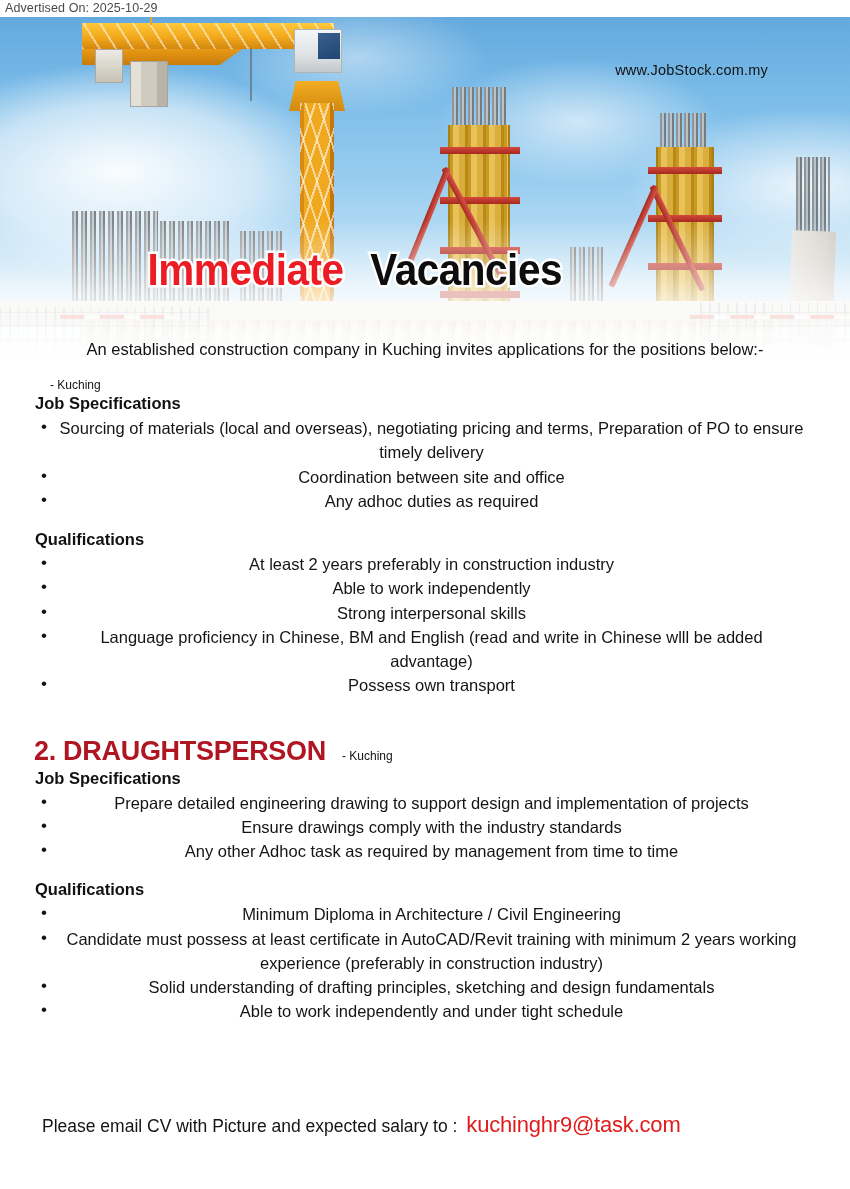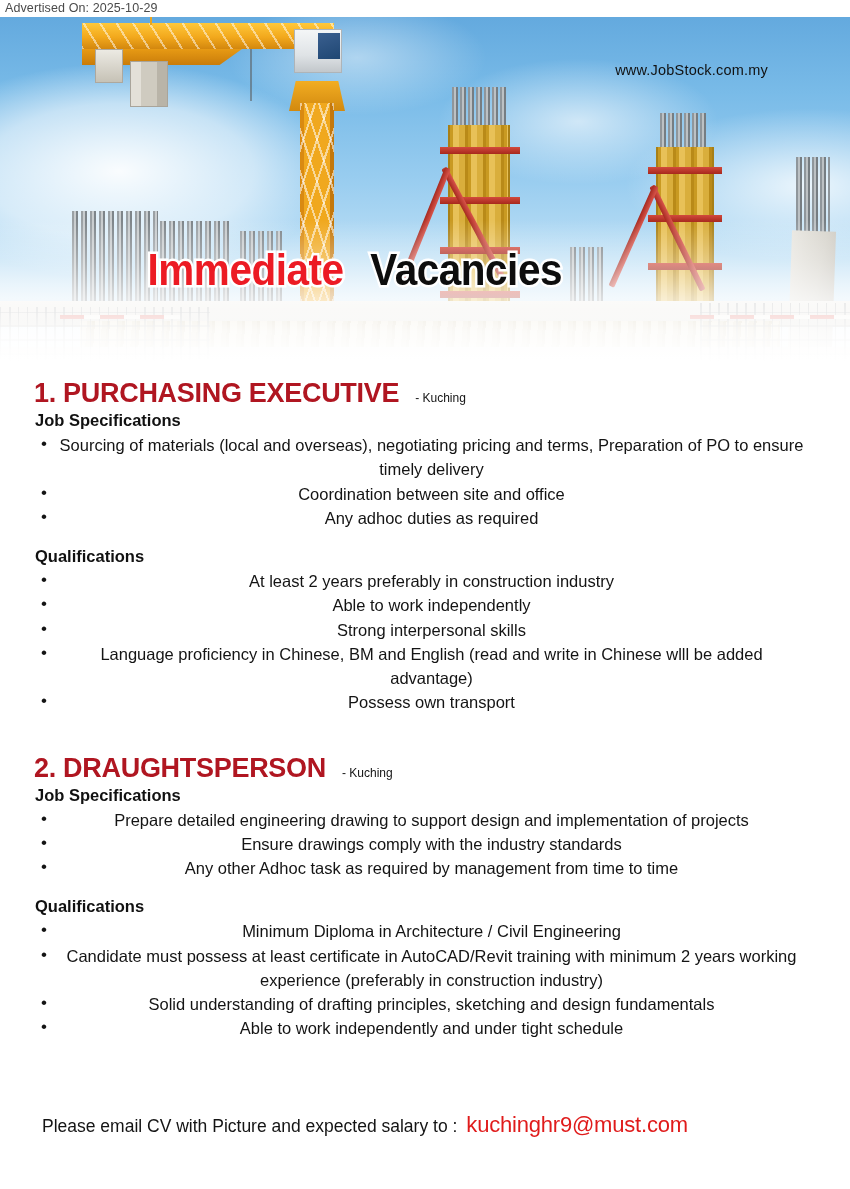--- a/index.html
+++ b/index.html
@@ -413,30 +413,30 @@
 
     <div class="banner-fade"></div>
   </div>
 
   <div class="site-url">www.JobStock.com.my</div>
 
   <div class="headline">
     <span class="hl-immediate">Immediate</span><span class="hl-vacancies">Vacancies</span>
   </div>
 
+  <div class="intro">An established construction company in Kuching invites applications for the positions below:-</div>
 
   <div class="top-strip">
     <div class="advertised-on">Advertised On: 2025-10-29</div>
   </div>
 
   <div class="content">
 
     <div class="job-block">
       <div class="job-title-row">
-        <div class="job-title">1. PURCHASING EXECUTIVE</div>
         <div class="job-location">- Kuching</div>
       </div>
       <div class="sub-head">Job Specifications</div>
       <ul class="bullets">
         <li>Sourcing of materials (local and overseas), negotiating pricing and terms, Preparation of PO to ensure timely delivery</li>
         <li>Coordination between site and office</li>
         <li>Any adhoc duties as required</li>
       </ul>
       <div class="sub-head qual">Qualifications</div>
       <ul class="bullets">
@@ -467,16 +467,16 @@
         <li>Candidate must possess at least certificate in AutoCAD/Revit training with minimum 2 years working experience (preferably in construction industry)</li>
         <li>Solid understanding of drafting principles, sketching and design fundamentals</li>
         <li>Able to work independently and under tight schedule</li>
       </ul>
     </div>
 
   </div>
 
   <div class="footer">
     <span class="footer-text">Please email CV with Picture and expected salary to :</span>
-    <span class="footer-email">kuchinghr9@must.com</span>
+    <span class="footer-email">kuchinghr9@task.com</span>
   </div>
 
 </div>
 
 </body></html>

